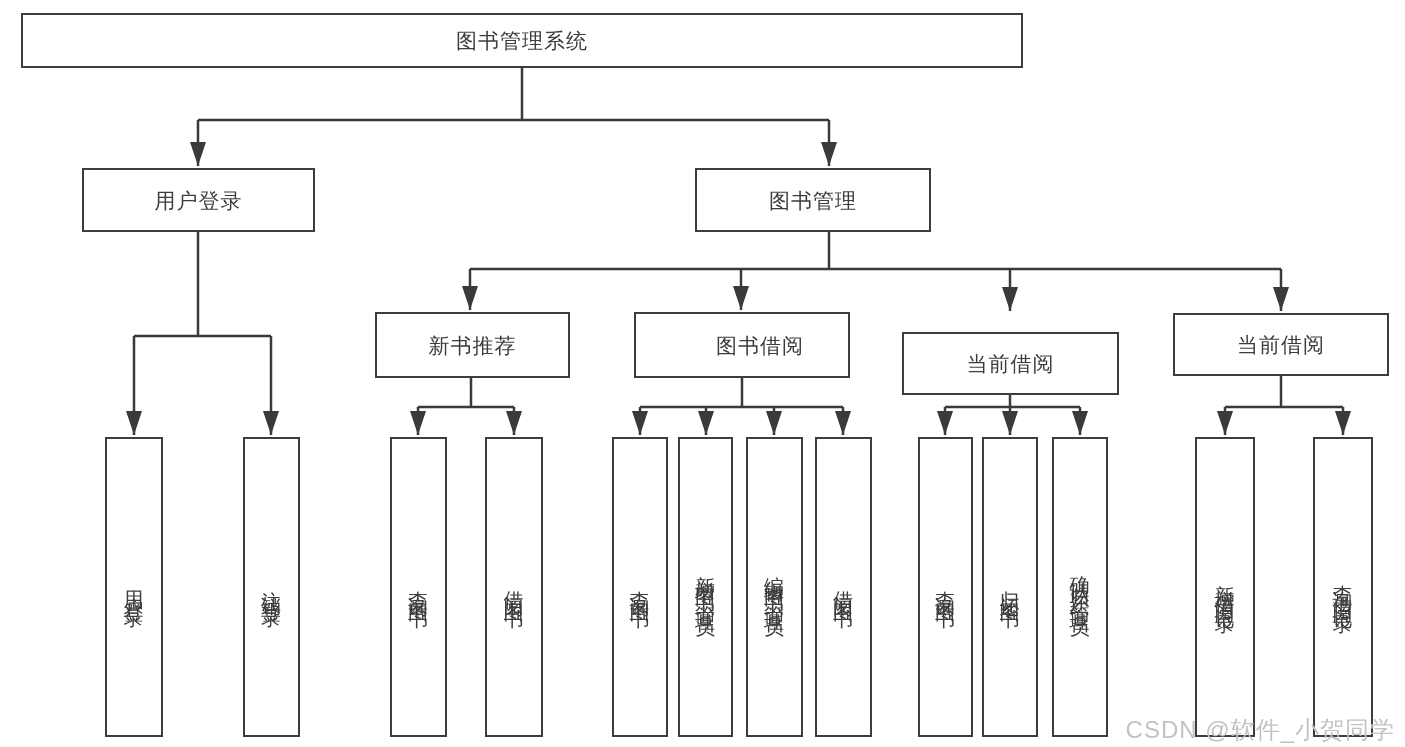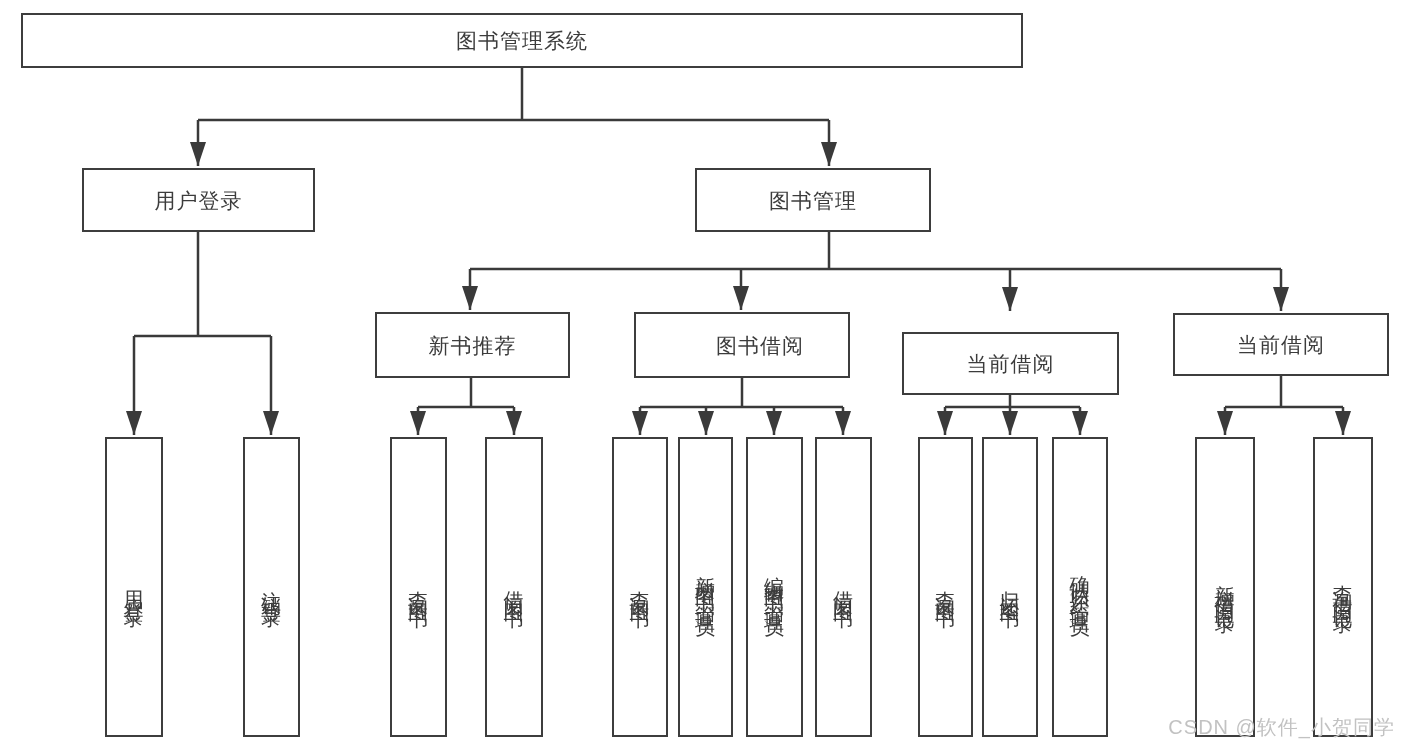--- a/index.html
+++ b/index.html
@@ -27,21 +27,21 @@
     color:var(--text);font-size:21px;letter-spacing:1px;line-height:1;
     white-space:nowrap;
   }
   .node.v{
     writing-mode:vertical-rl;
     font-size:20px;letter-spacing:6px;
     white-space:normal;
   }
   #watermark{
     position:absolute;top:714px;right:10px;
-    color:var(--watermark);font-size:20px;letter-spacing:1px;
+    color:var(--watermark);font-size:24px;letter-spacing:1px;
     z-index:5;
   }
 </style>
 </head>
 <body>
 
 <div id="canvas">
 
   <svg id="wires" viewBox="0 0 1405 747" xmlns="http://www.w3.org/2000/svg">
     <defs>

